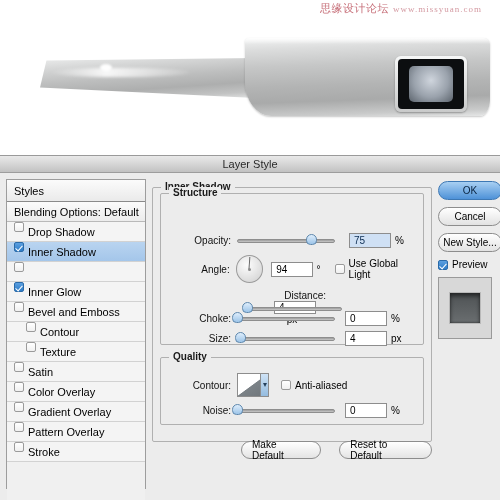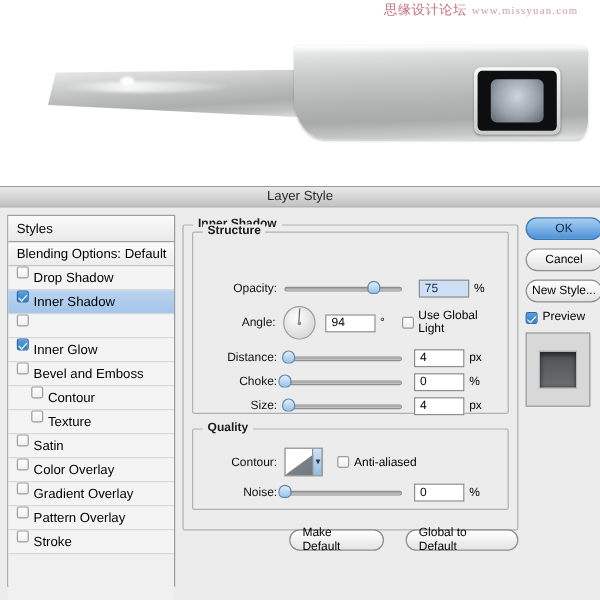--- a/index.html
+++ b/index.html
@@ -271,21 +271,21 @@
               <div class="center"></div>
             </div>
             <div class="num" style="margin-left:8px; width:42px;">94</div>
             <span class="unit">°</span>
             <div class="chk-inline" style="margin-left:14px;">
               <span class="cb"></span>
               <span>Use Global Light</span>
             </div>
           </div>
 
-          <div class="ctrl-row" style="left:-2px; top:96px; width:262px;">
+          <div class="ctrl-row" style="left:-2px; top:96px; width:262px;flex-direction:column;">
             <span class="lab" style="width:72px;">Distance:</span>
             <div class="slider" style="margin-left:6px; width:98px;">
               <div class="track"></div>
               <div class="thumb" id="distance-thumb" style="left: calc(3% - 5px);"></div>
             </div>
             <div class="num" style="margin-left:10px; width:42px;">4</div>
             <span class="unit">px</span>
           </div>
 
           <div class="ctrl-row" style="left:-2px; top:116px; width:262px;">
@@ -329,21 +329,21 @@
               <div class="track"></div>
               <div class="thumb" id="noise-thumb" style="left: calc(0% - 5px);"></div>
             </div>
             <div class="num" style="margin-left:10px; width:42px;">0</div>
             <span class="unit">%</span>
           </div>
         </div>
 
         <div style="position:absolute; left:42px; top:262px; display:flex; gap:18px;padding-left:47px;">
           <div class="pillbtn">Make Default</div>
-          <div class="pillbtn">Global to Default</div>
+          <div class="pillbtn">Reset to Default</div>
         </div>
       </div>
 
       <div class="rightcol">
         <div class="btn default">OK</div>
         <div class="btn">Cancel</div>
         <div class="btn">New Style...</div>
         <div class="preview-row">
           <span class="cb on"></span>
           <span>Preview</span>

